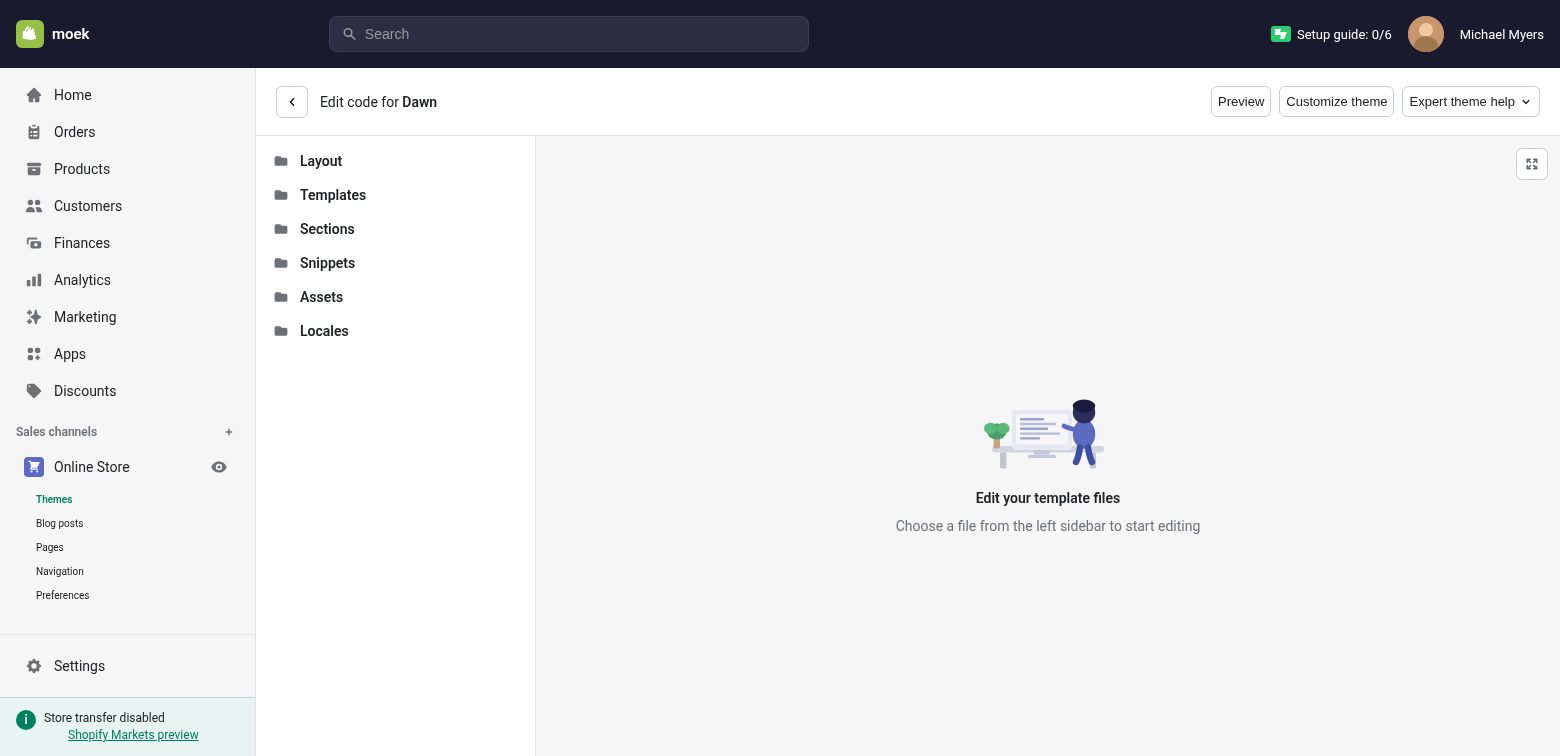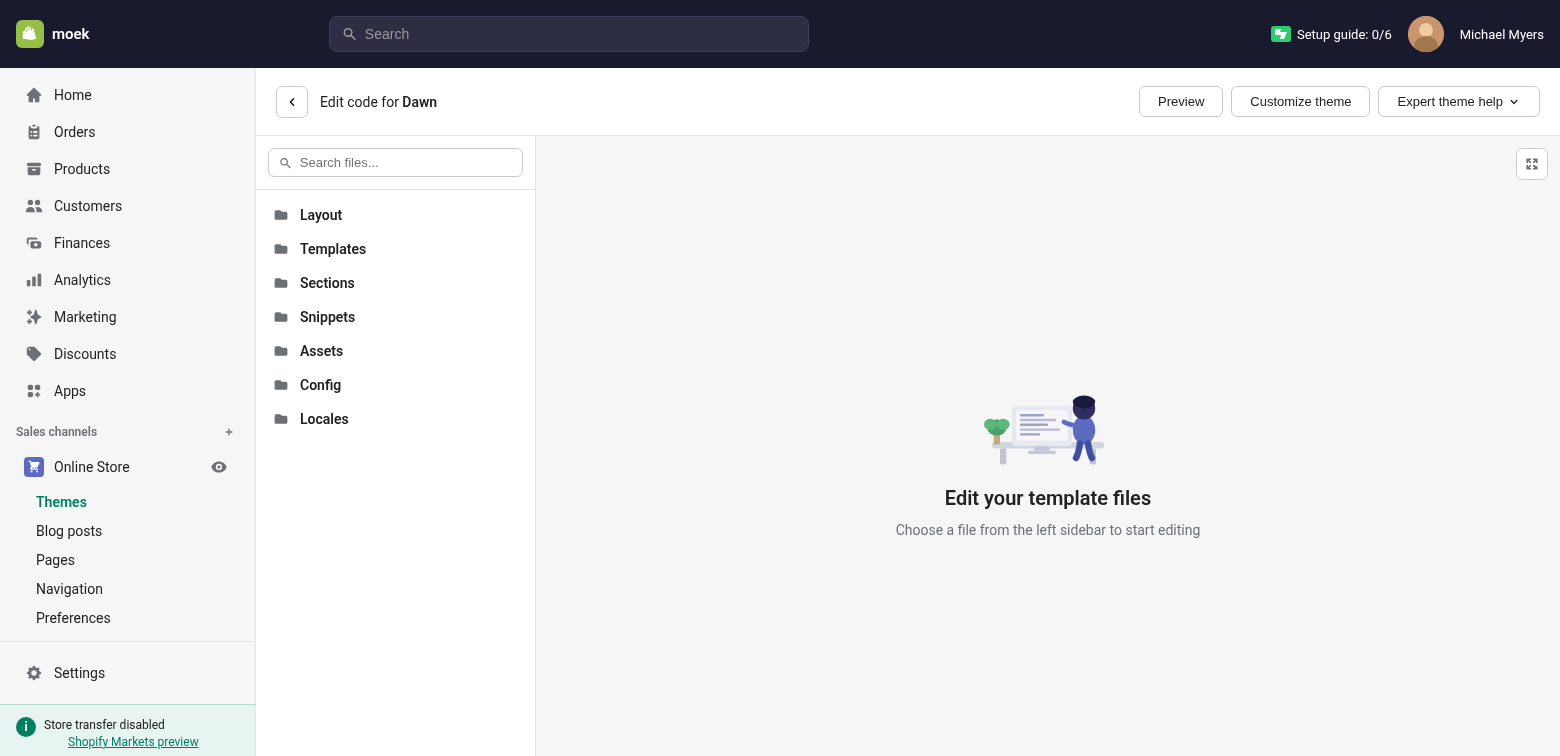--- a/index.html
+++ b/index.html
@@ -27,21 +27,21 @@
     .sidebar { width: 256px; background: #f6f6f7; border-right: 1px solid #e1e3e5; display: flex; flex-direction: column; overflow-y: auto; flex-shrink: 0; }
     .sidebar-nav { padding: 8px 0; flex: 1; }
     .nav-item { display: flex; align-items: center; gap: 10px; padding: 8px 16px; cursor: pointer; border-radius: 6px; margin: 1px 8px; color: #202223; text-decoration: none; font-size: 14px; }
     .nav-icon { width: 20px; height: 20px; display: flex; align-items: center; justify-content: center; flex-shrink: 0; }
     .nav-icon svg { width: 18px; height: 18px; fill: #6d7175; }
 
     .section-header { display: flex; align-items: center; justify-content: space-between; padding: 12px 16px 4px; }
     .section-title { font-size: 12px; font-weight: 600; color: #6d7175; text-transform: none; }
     .add-btn { width: 20px; height: 20px; display: flex; align-items: center; justify-content: center; cursor: pointer; border-radius: 4px; }
 
-    .sub-nav-item { display: flex; align-items: center; gap: 10px; padding: 6px 16px 6px 28px; cursor: pointer; color: #202223; font-size: 14px; border-radius: 6px; margin: 1px 8px; }
+    .sub-nav-item { display: flex; align-items: center; gap: 10px; padding: 6px 16px 6px 28px; cursor: pointer; color: #202223; font-size: 10px; border-radius: 6px; margin: 1px 8px; }
     .sub-nav-item.active { color: #008060; font-weight: 600; }
 
     .online-store-item { display: flex; align-items: center; justify-content: space-between; padding: 8px 16px; margin: 1px 8px; border-radius: 6px; cursor: pointer; }
     .online-store-left { display: flex; align-items: center; gap: 10px; }
     .online-store-icon { width: 20px; height: 20px; background: #5c6ac4; border-radius: 4px; display: flex; align-items: center; justify-content: center; }
     .eye-btn { width: 24px; height: 24px; display: flex; align-items: center; justify-content: center; cursor: pointer; border-radius: 4px; }
 
     .sidebar-footer { border-top: 1px solid #e1e3e5; padding: 12px 0; }
     .notification-bar { background: #e8f4f1; border-top: 1px solid #b3d9cf; padding: 12px 16px; display: flex; align-items: flex-start; gap: 8px; }
     .notif-icon { width: 20px; height: 20px; background: #008060; border-radius: 50%; display: flex; align-items: center; justify-content: center; flex-shrink: 0; color: white; font-size: 12px; font-weight: bold; }
@@ -51,39 +51,39 @@
     
     .content { flex: 1; display: flex; flex-direction: column; overflow: hidden; }
 
     
     .edit-header { background: white; border-bottom: 1px solid #e1e3e5; display: flex; align-items: center; justify-content: space-between; padding: 0 20px; height: 68px; flex-shrink: 0; }
     .edit-header-left { display: flex; align-items: center; gap: 12px; }
     .back-btn { width: 32px; height: 32px; border: 1px solid #c9cccf; border-radius: 6px; display: flex; align-items: center; justify-content: center; cursor: pointer; background: white; }
     .edit-title { font-size: 14px; color: #202223; }
     .edit-title strong { font-weight: 600; }
     .header-actions { display: flex; gap: 8px; }
-    .btn { padding: 7px 18px; border-radius: 6px; font-size: 13px; font-weight: 500; cursor: pointer; border: 1px solid #c9cccf; background: white; color: #202223; }
+    .btn { padding: 7px 6px; border-radius: 6px; font-size: 13px; font-weight: 500; cursor: pointer; border: 1px solid #c9cccf; background: white; color: #202223; }
     .btn-dropdown { display: flex; align-items: center; gap: 4px; }
 
     
     .editor-area { display: flex; flex: 1; overflow: hidden; }
     .file-browser { width: 280px; background: white; border-right: 1px solid #e1e3e5; display: flex; flex-direction: column; overflow-y: auto; flex-shrink: 0; }
     .file-search { padding: 12px; border-bottom: 1px solid #e1e3e5; }
     .file-search-box { display: flex; align-items: center; gap: 8px; border: 1px solid #c9cccf; border-radius: 6px; padding: 6px 10px; background: white; }
     .file-search-box input { border: none; outline: none; font-size: 13px; width: 100%; color: #6d7175; }
     .file-list { padding: 8px 0; }
     .file-folder { display: flex; align-items: center; gap: 10px; padding: 8px 16px; cursor: pointer; font-size: 14px; font-weight: 600; color: #202223; }
     .folder-icon { width: 18px; height: 18px; display: flex; align-items: center; justify-content: center; }
 
     
     .editor-pane { flex: 1; background: #f6f6f7; display: flex; flex-direction: column; align-items: center; justify-content: center; position: relative; }
     .expand-btn { position: absolute; top: 12px; right: 12px; width: 32px; height: 32px; border: 1px solid #c9cccf; border-radius: 6px; background: white; display: flex; align-items: center; justify-content: center; cursor: pointer; }
     .empty-state { display: flex; flex-direction: column; align-items: center; gap: 12px; }
     .empty-illustration { width: 160px; height: 120px; }
-    .empty-title { font-size: 20px; font-weight: 600; color: #202223; }
+    .empty-title { font-size: 14px; font-weight: 600; color: #202223; }
     .empty-subtitle { font-size: 14px; color: #6d7175; }
 
     
   </style>
 </head>
 <body>
 
 <div class="topbar">
   <div class="topbar-logo">
     <div class="logo-icon">
@@ -189,33 +189,33 @@
           <svg viewBox="0 0 20 20">
               <path fill-rule="evenodd" d="M5 2a1 1 0 011 1v1h1a1 1 0 010 2H6v1a1 1 0 01-2 0V6H3a1 1 0 010-2h1V3a1 1 0 011-1zm0 10a1 1 0 011 1v1h1a1 1 0 110 2H6v1a1 1 0 11-2 0v-1H3a1 1 0 110-2h1v-1a1 1 0 011-1zM12 2a1 1 0 01.967.744L14.146 7.2 17.5 9.134a1 1 0 010 1.732l-3.354 1.935-1.18 4.455a1 1 0 01-1.933 0L9.854 12.8 6.5 10.866a1 1 0 010-1.732l3.354-1.935 1.18-4.455A1 1 0 0112 2z"></path>
             </svg>
         </span>
         <span>Marketing</span>
       </div>
 
       <div class="nav-item">
         <span class="nav-icon">
           <svg viewBox="0 0 20 20">
+              <path d="M5 3a2 2 0 00-2 2v2a2 2 0 002 2h2a2 2 0 002-2V5a2 2 0 00-2-2H5zM5 11a2 2 0 00-2 2v2a2 2 0 002 2h2a2 2 0 002-2v-2a2 2 0 00-2-2H5zM11 5a2 2 0 012-2h2a2 2 0 012 2v2a2 2 0 01-2 2h-2a2 2 0 01-2-2V5zM14 11a1 1 0 011 1v1h1a1 1 0 110 2h-1v1a1 1 0 11-2 0v-1h-1a1 1 0 110-2h1v-1a1 1 0 011-1z"></path>
+            </svg>
+        </span>
+        <span>Apps</span>
+      </div>
+
+      <div class="nav-item">
+        <span class="nav-icon">
+          <svg viewBox="0 0 20 20">
               <path fill-rule="evenodd" d="M17.707 9.293a1 1 0 010 1.414l-7 7a1 1 0 01-1.414 0l-7-7A.997.997 0 012 10V5a3 3 0 013-3h5c.256 0 .512.098.707.293l7 7zM5 6a1 1 0 100-2 1 1 0 000 2z"></path>
             </svg>
         </span>
         <span>Discounts</span>
-      </div>
-
-      <div class="nav-item">
-        <span class="nav-icon">
-          <svg viewBox="0 0 20 20">
-              <path d="M5 3a2 2 0 00-2 2v2a2 2 0 002 2h2a2 2 0 002-2V5a2 2 0 00-2-2H5zM5 11a2 2 0 00-2 2v2a2 2 0 002 2h2a2 2 0 002-2v-2a2 2 0 00-2-2H5zM11 5a2 2 0 012-2h2a2 2 0 012 2v2a2 2 0 01-2 2h-2a2 2 0 01-2-2V5zM14 11a1 1 0 011 1v1h1a1 1 0 110 2h-1v1a1 1 0 11-2 0v-1h-1a1 1 0 110-2h1v-1a1 1 0 011-1z"></path>
-            </svg>
-        </span>
-        <span>Apps</span>
       </div>
 
       <div class="section-header">
         <span class="section-title">Sales channels</span>
         <div class="add-btn">
           <svg width="14" height="14" viewBox="0 0 20 20" fill="#6d7175">
               <path d="M10 5a1 1 0 011 1v3h3a1 1 0 110 2h-3v3a1 1 0 11-2 0v-3H6a1 1 0 110-2h3V6a1 1 0 011-1z"></path>
             </svg>
         </div>
       </div>
@@ -294,28 +294,20 @@
           <svg width="14" height="14" viewBox="0 0 20 20" fill="#202223">
               <path fill-rule="evenodd" d="M5.293 7.293a1 1 0 011.414 0L10 10.586l3.293-3.293a1 1 0 111.414 1.414l-4 4a1 1 0 01-1.414 0l-4-4a1 1 0 010-1.414z"></path>
             </svg>
         </button>
       </div>
     </div>
 
     <div class="editor-area">
 
       <div class="file-browser">
-        <div class="file-search">
-          <div class="file-search-box">
-            <svg width="14" height="14" viewBox="0 0 20 20" fill="#6d7175">
-                <path fill-rule="evenodd" d="M8 4a4 4 0 100 8A4 4 0 008 4zM2 8a6 6 0 1110.89 3.476l4.817 4.817a1 1 0 01-1.414 1.414l-4.816-4.816A6 6 0 012 8z"></path>
-              </svg>
-            <input type="text" placeholder="Search files..." style="">
-          </div>
-        </div>
 
         <div class="file-list">
           <div class="file-folder">
             <span class="folder-icon">
               <svg width="16" height="16" viewBox="0 0 20 20" fill="#6d7175">
                   <path d="M2 6a2 2 0 012-2h5l2 2h5a2 2 0 012 2v6a2 2 0 01-2 2H4a2 2 0 01-2-2V6z"></path>
                 </svg>
             </span>
             <span>Layout</span>
           </div>
@@ -343,28 +335,20 @@
             </span>
             <span>Snippets</span>
           </div>
           <div class="file-folder">
             <span class="folder-icon">
               <svg width="16" height="16" viewBox="0 0 20 20" fill="#6d7175">
                   <path d="M2 6a2 2 0 012-2h5l2 2h5a2 2 0 012 2v6a2 2 0 01-2 2H4a2 2 0 01-2-2V6z"></path>
                 </svg>
             </span>
             <span>Assets</span>
-          </div>
-          <div class="file-folder">
-            <span class="folder-icon">
-              <svg width="16" height="16" viewBox="0 0 20 20" fill="#6d7175">
-                  <path d="M2 6a2 2 0 012-2h5l2 2h5a2 2 0 012 2v6a2 2 0 01-2 2H4a2 2 0 01-2-2V6z"></path>
-                </svg>
-            </span>
-            <span>Config</span>
           </div>
           <div class="file-folder">
             <span class="folder-icon">
               <svg width="16" height="16" viewBox="0 0 20 20" fill="#6d7175">
                   <path d="M2 6a2 2 0 012-2h5l2 2h5a2 2 0 012 2v6a2 2 0 01-2 2H4a2 2 0 01-2-2V6z"></path>
                 </svg>
             </span>
             <span>Locales</span>
           </div>
         </div>

